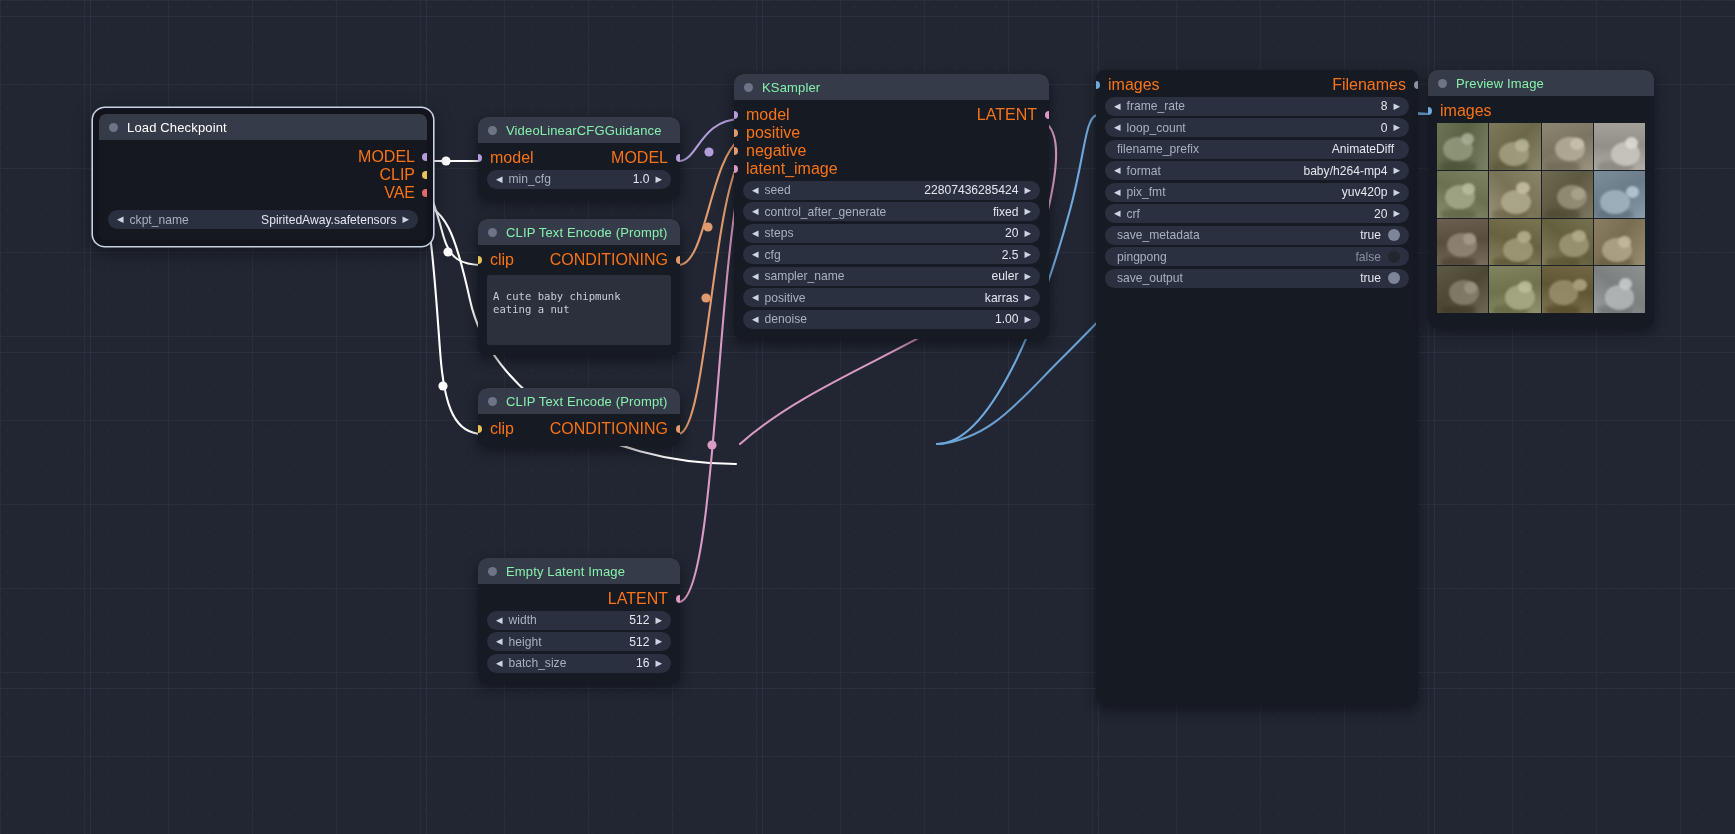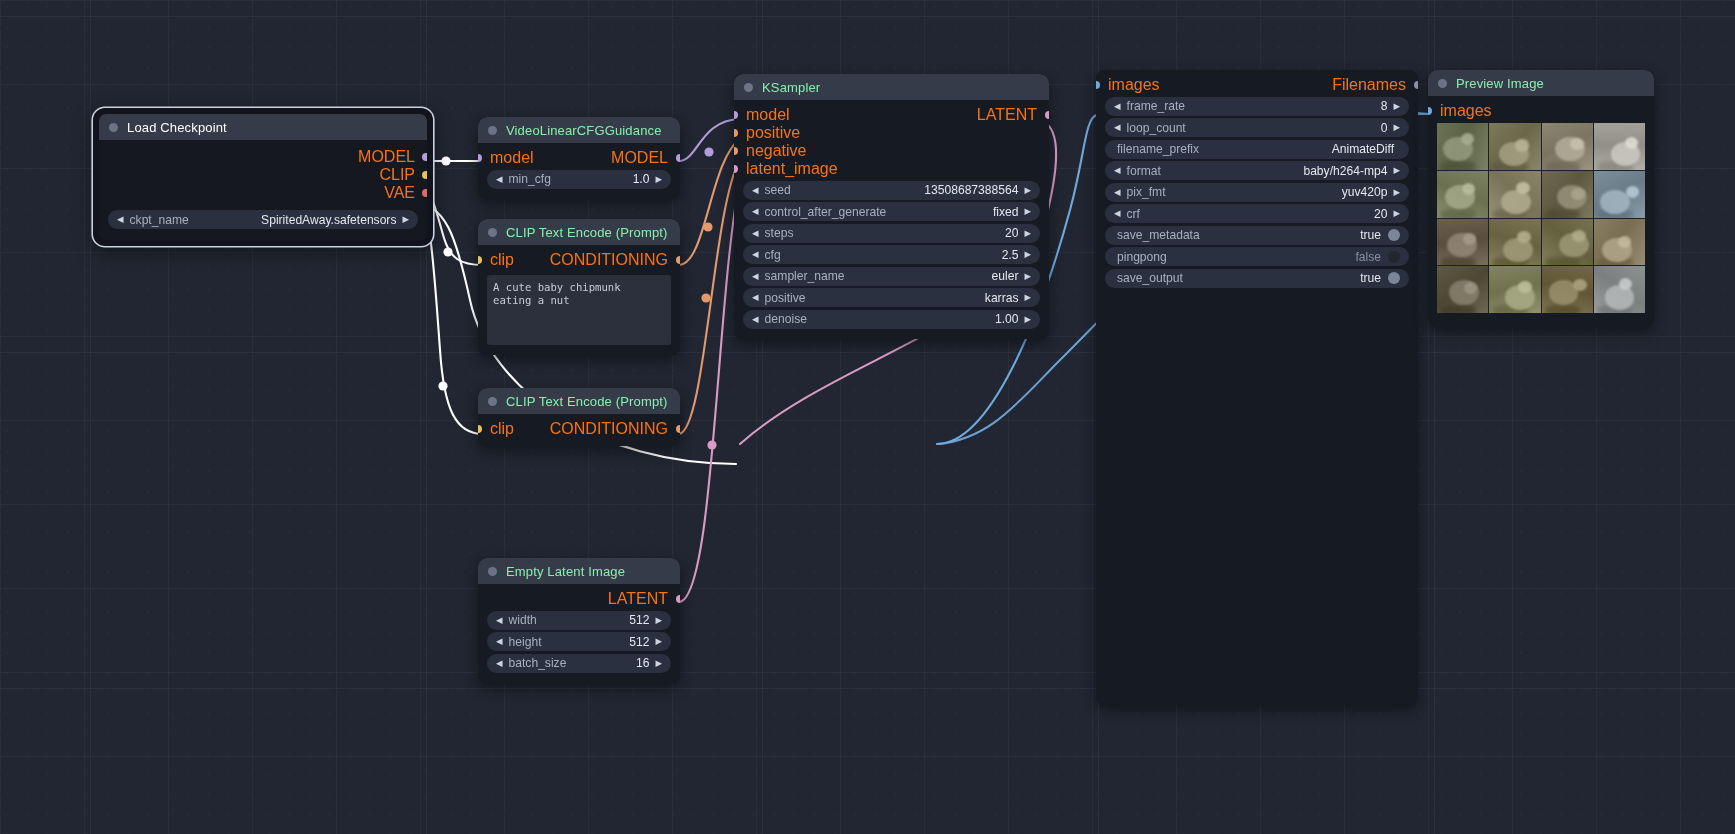--- a/index.html
+++ b/index.html
@@ -116,21 +116,21 @@
   .toggle.off { background: #22262f; }
   .wval.dim { color: #878e9c; }
 
   textarea.promptbox, .promptbox {
     margin: 6px 9px 2px 9px;
     background: #2b303c;
     border: none; border-radius: 3px;
     color: #c6ccd8;
     font-family: "DejaVu Sans Mono", monospace;
     font-size: 10.6px; line-height: 1.25;
-    padding: 6px 6px;
+    padding: 15px 6px;
     resize: none; outline: none;
     display: block;
     box-sizing: border-box;
     overflow: hidden;
     white-space: pre-wrap;
   }
 
   
   .preview-wrap { margin: 3px 9px 8px 9px; }
   .pgrid {
@@ -321,21 +321,21 @@
         <span class="port-lbl">negative</span>
       </div>
       <div class="portrow">
         <span class="port-dot in" style="background:#d99ac4;"></span>
         <span class="port-lbl">latent_image</span>
       </div>
 
       <div class="widget">
         <span class="arr l">◀</span>
         <span class="wname">seed</span>
-        <span class="wval">13508687388564</span>
+        <span class="wval">22807436285424</span>
         <span class="arr r">▶</span>
       </div>
       <div class="widget">
         <span class="arr l">◀</span>
         <span class="wname">control_after_generate</span>
         <span class="wval">fixed</span>
         <span class="arr r">▶</span>
       </div>
       <div class="widget">
         <span class="arr l">◀</span>

